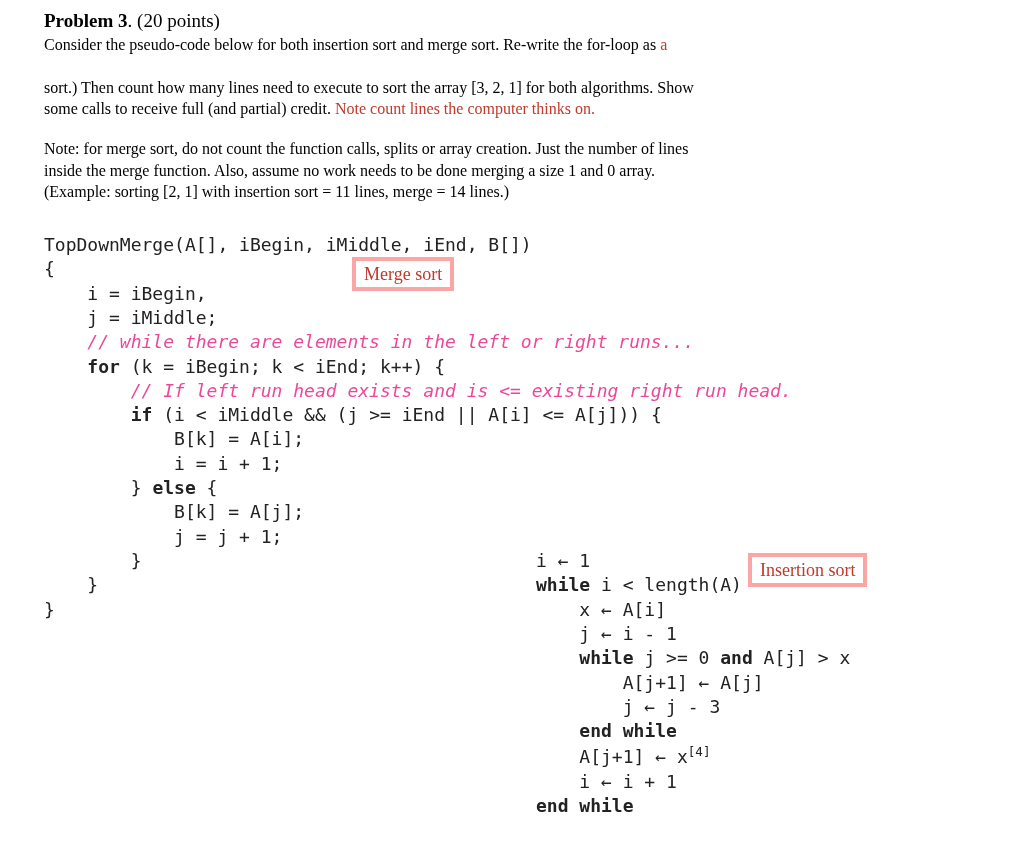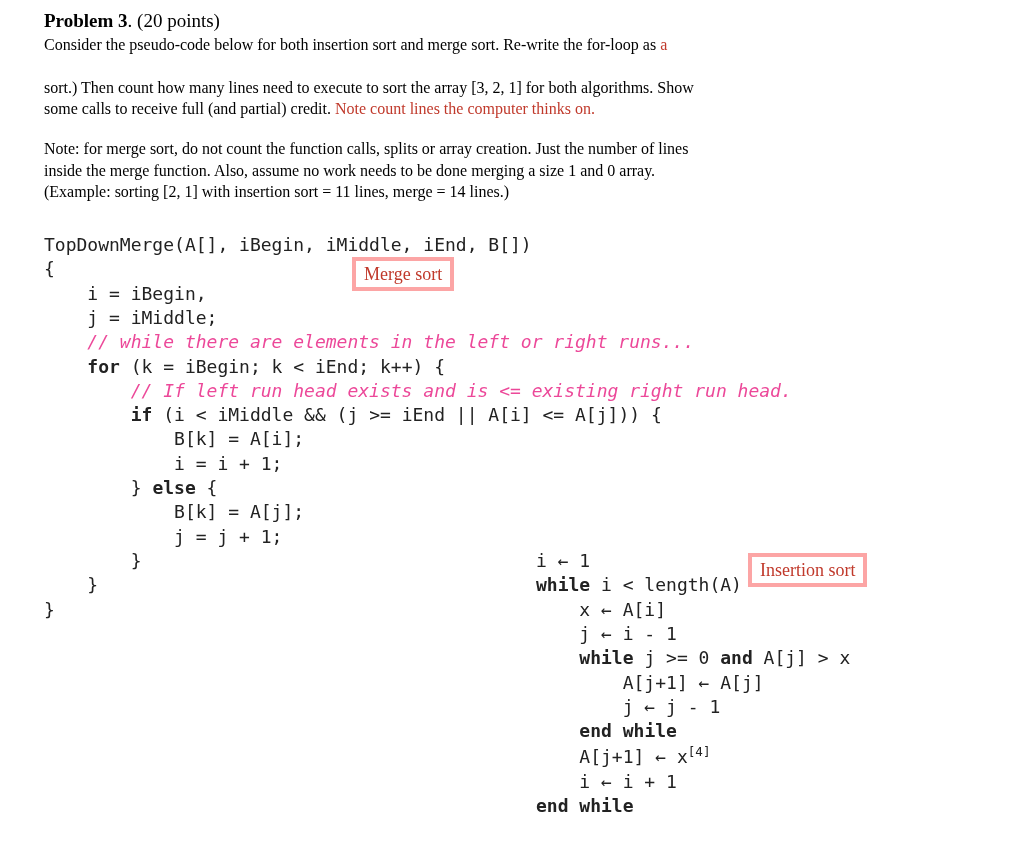--- a/index.html
+++ b/index.html
@@ -107,21 +107,21 @@
     <div class="label-box label-merge">Merge sort</div>
     <div class="label-box label-insert">Insertion sort</div>
 
     <div class="insertion-block">
 <span>i ← 1</span>
 <span class="kw">while</span><span> i &lt; length(A)</span>
 <span>    x ← A[i]</span>
 <span>    j ← i - 1</span>
 <span>    </span><span class="kw">while</span><span> j &gt;= 0 </span><span class="kw">and</span><span> A[j] &gt; x</span>
 <span>        A[j+1] ← A[j]</span>
-<span>        j ← j - 1</span>
+<span>        j ← j - 3</span>
 <span>    </span><span class="kw">end while</span>
 <span>    A[j+1] ← x</span><sup>[4]</sup>
 <span>    i ← i + 1</span>
 <span class="kw">end while</span>
     </div>
   </div>
 
 </div>
 
 </body></html>

